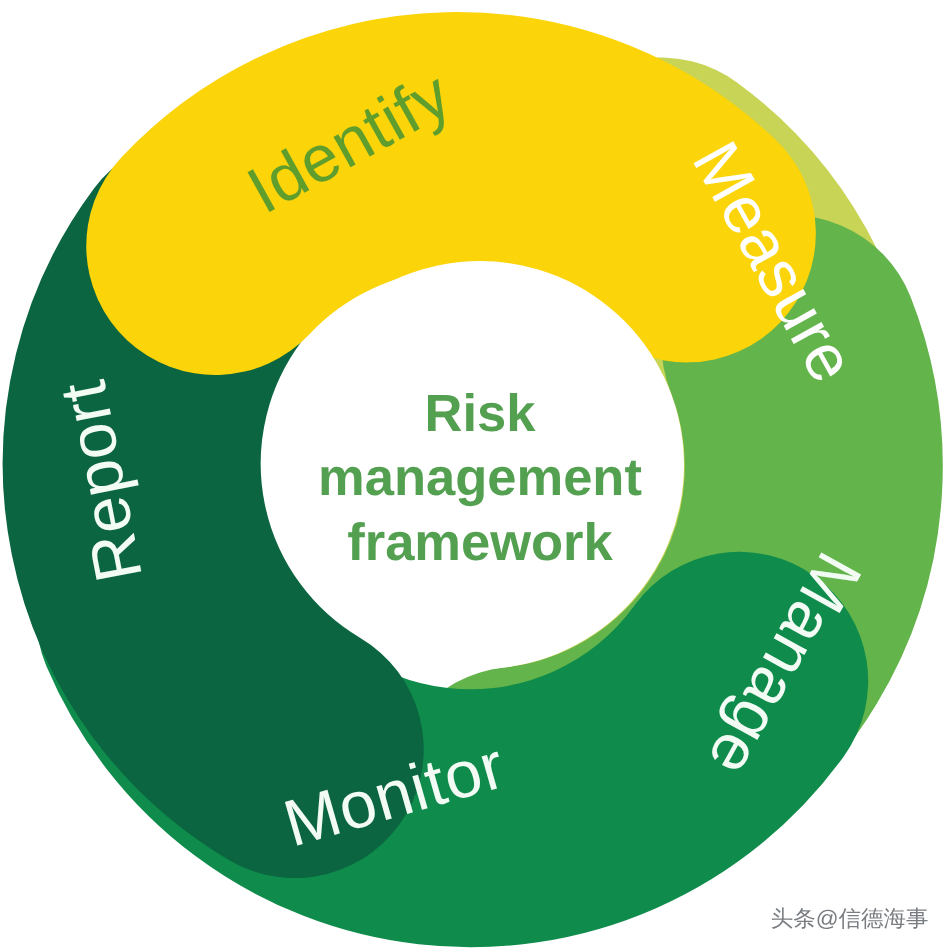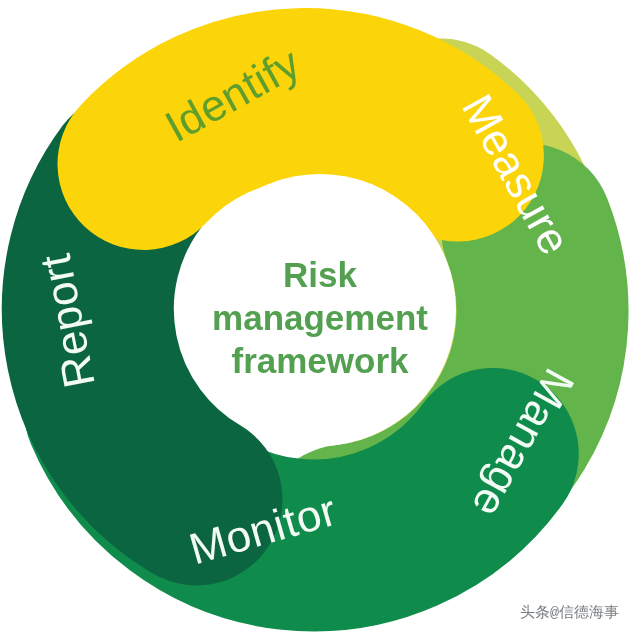--- a/index.html
+++ b/index.html
@@ -56,21 +56,21 @@
   #watermark {
     position: absolute;
     right: 14px;
     bottom: 10px;
     display: flex;
     align-items: center;
     gap: 2px;
     opacity: 0.68;
   }
   #watermark .wm-text {
-    font-family: Liberation Mono, monospace;
+    font-family: Liberation Sans, sans-serif;
     font-size: 15px;
     color: #3b4046;
     text-shadow: 0 1px 0 rgba(255,255,255,0.75);
     white-space: nowrap;
     letter-spacing: 0px;
   }
 </style>
 </head>
 <body>
 

